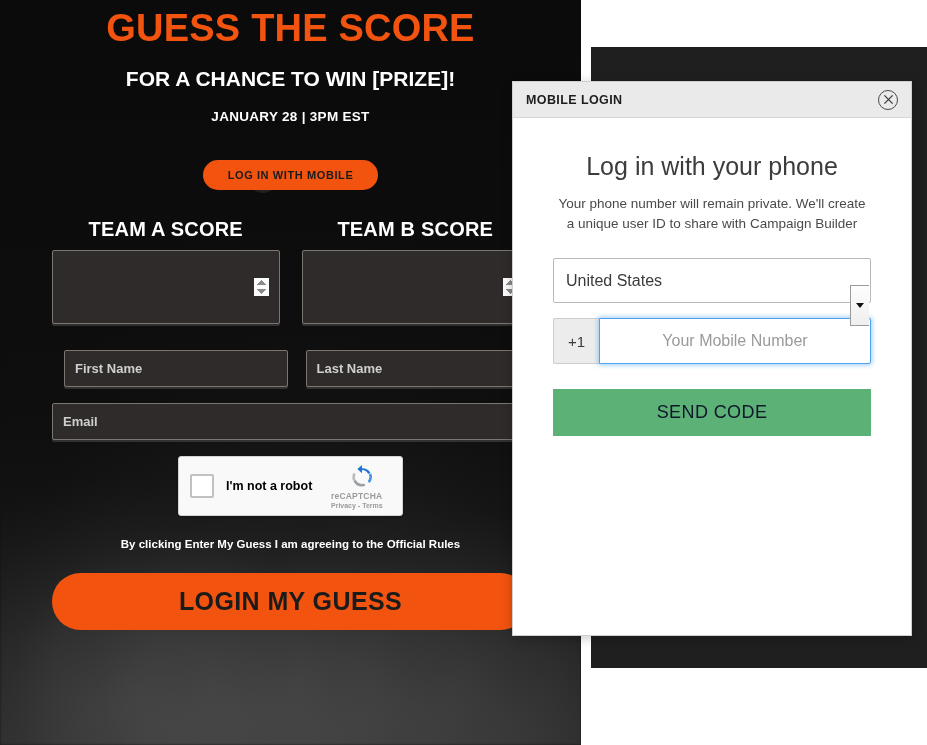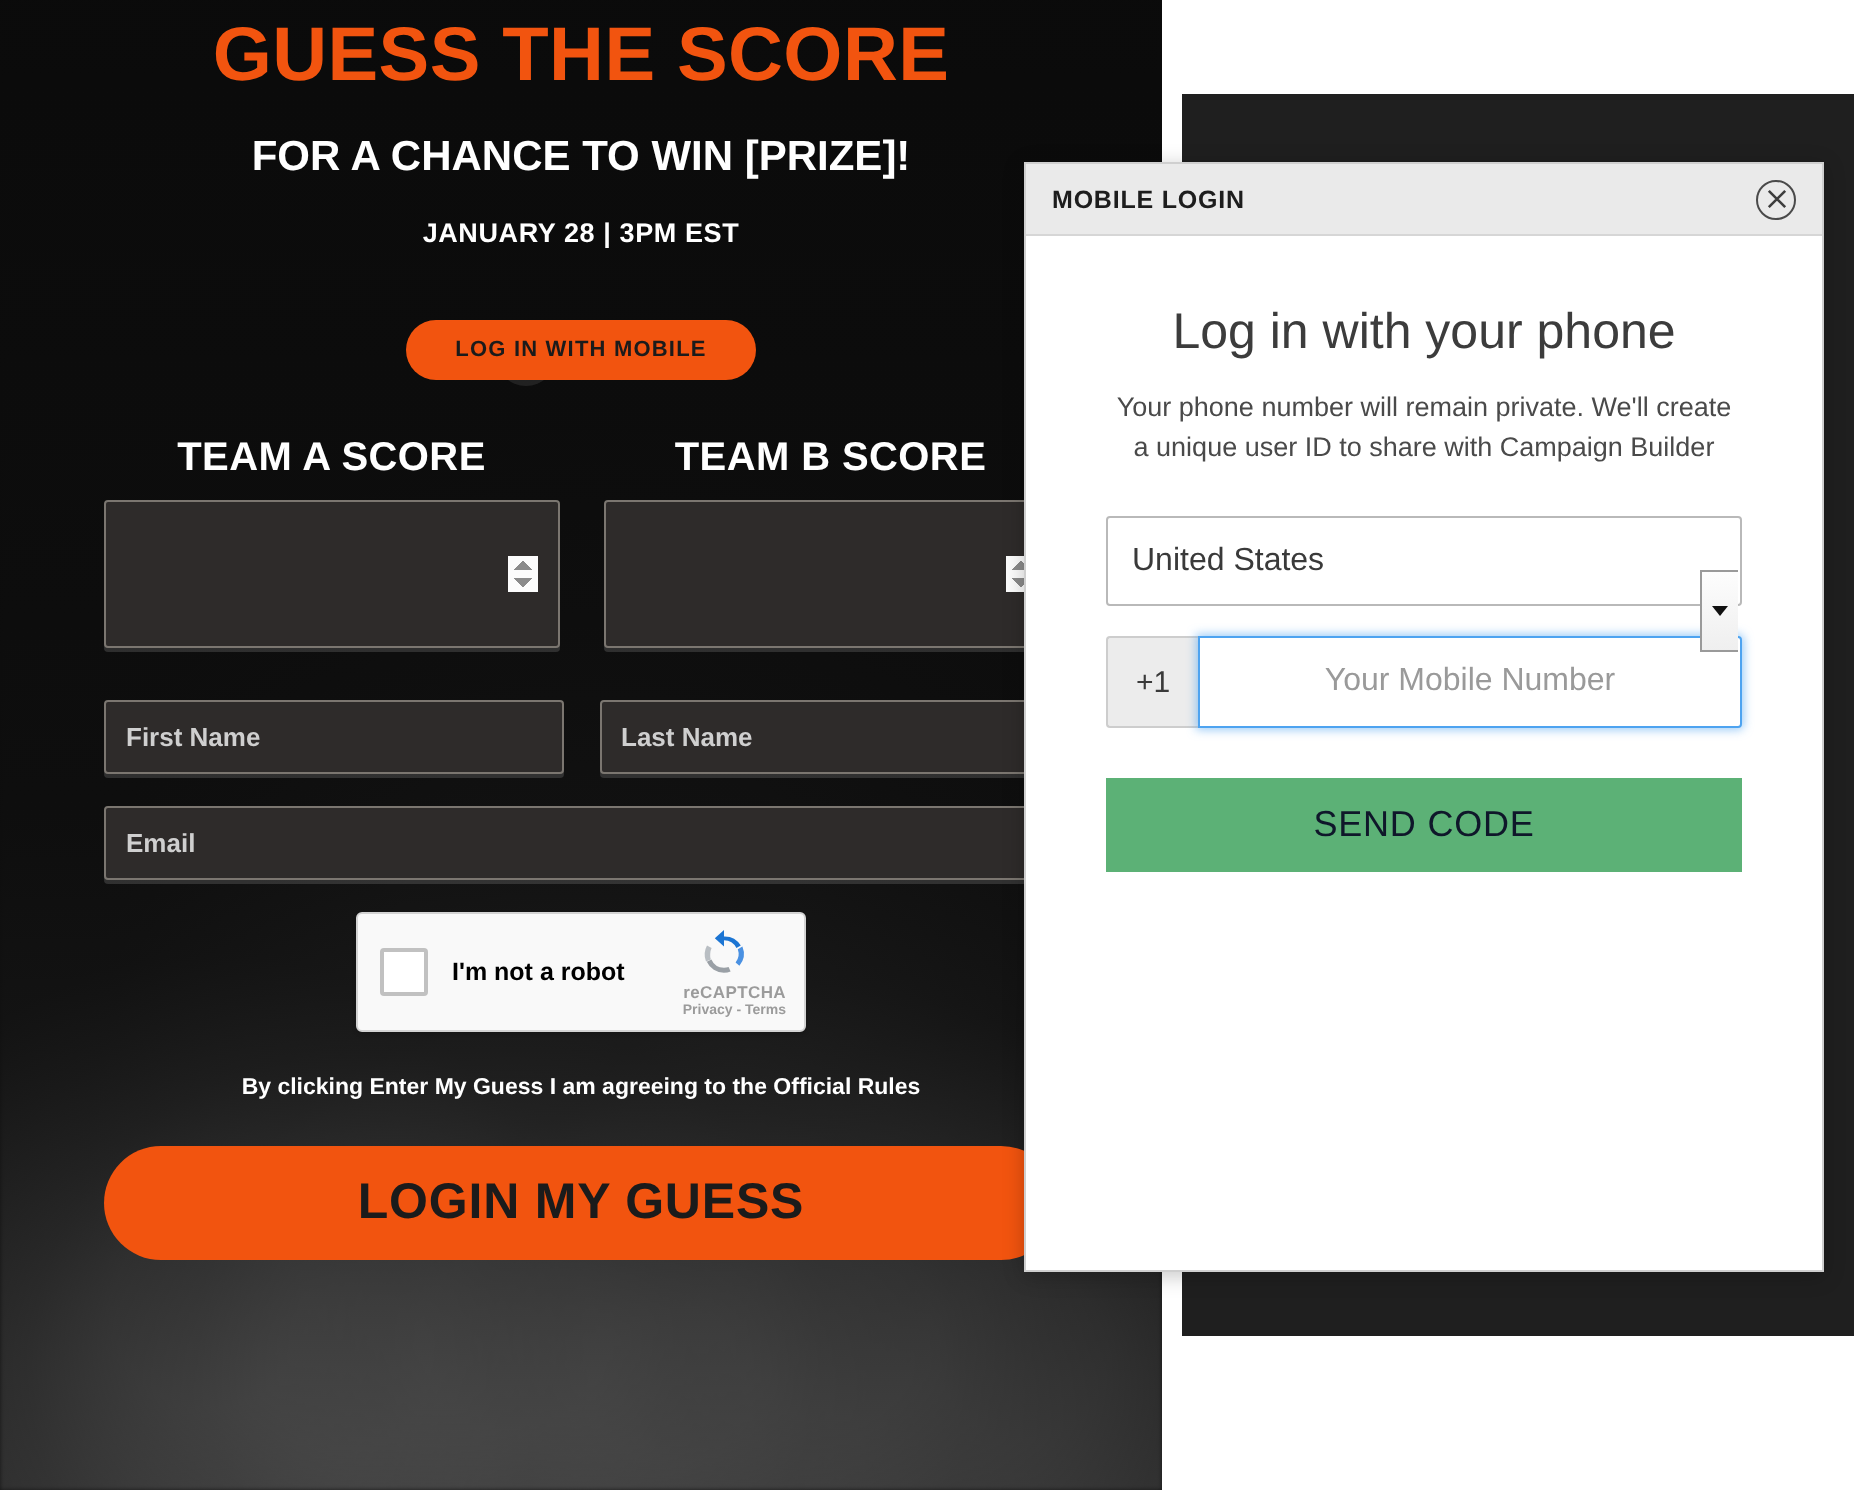--- a/index.html
+++ b/index.html
@@ -122,20 +122,21 @@
     font-family: inherit;
     outline: none;
     box-shadow: 0 2px 0 rgba(200,200,200,0.18);
   }
   .score-input::-webkit-inner-spin-button { opacity: 1; }
 
   .name-row {
     margin-top: 26px;
     display: flex;
     gap: 18px;
+    margin-left: 12px;
   }
   .field {
     flex: 1 1 0; min-width: 0;
     height: 37px;
     background: #2e2b2a;
     border: 1px solid #7b7670;
     border-radius: 2px;
     color: #d8d8d8;
     font-size: 13px;
     font-weight: 600;
@@ -172,21 +173,21 @@
   }
   .recaptcha-text {
     margin-left: 12px;
     color: #000;
     font-size: 12.5px;
     font-family: "Liberation Sans", sans-serif;
   }
   .recaptcha-brand {
     position: absolute; right: 9px; top: 7px;
     width: 62px;
-    text-align: right;
+    text-align: left;
   }
   .recaptcha-logo { display:block; margin: 0 auto; }
   .recaptcha-name {
     font-size: 8.5px; color: #9b9b9b; letter-spacing: 0.2px; margin-top: 1px;
   }
   .recaptcha-links { font-size: 7px; color: #9b9b9b; margin-top: 1px; }
 
   .disclaimer {
     margin-top: 22px;
     text-align: center;

